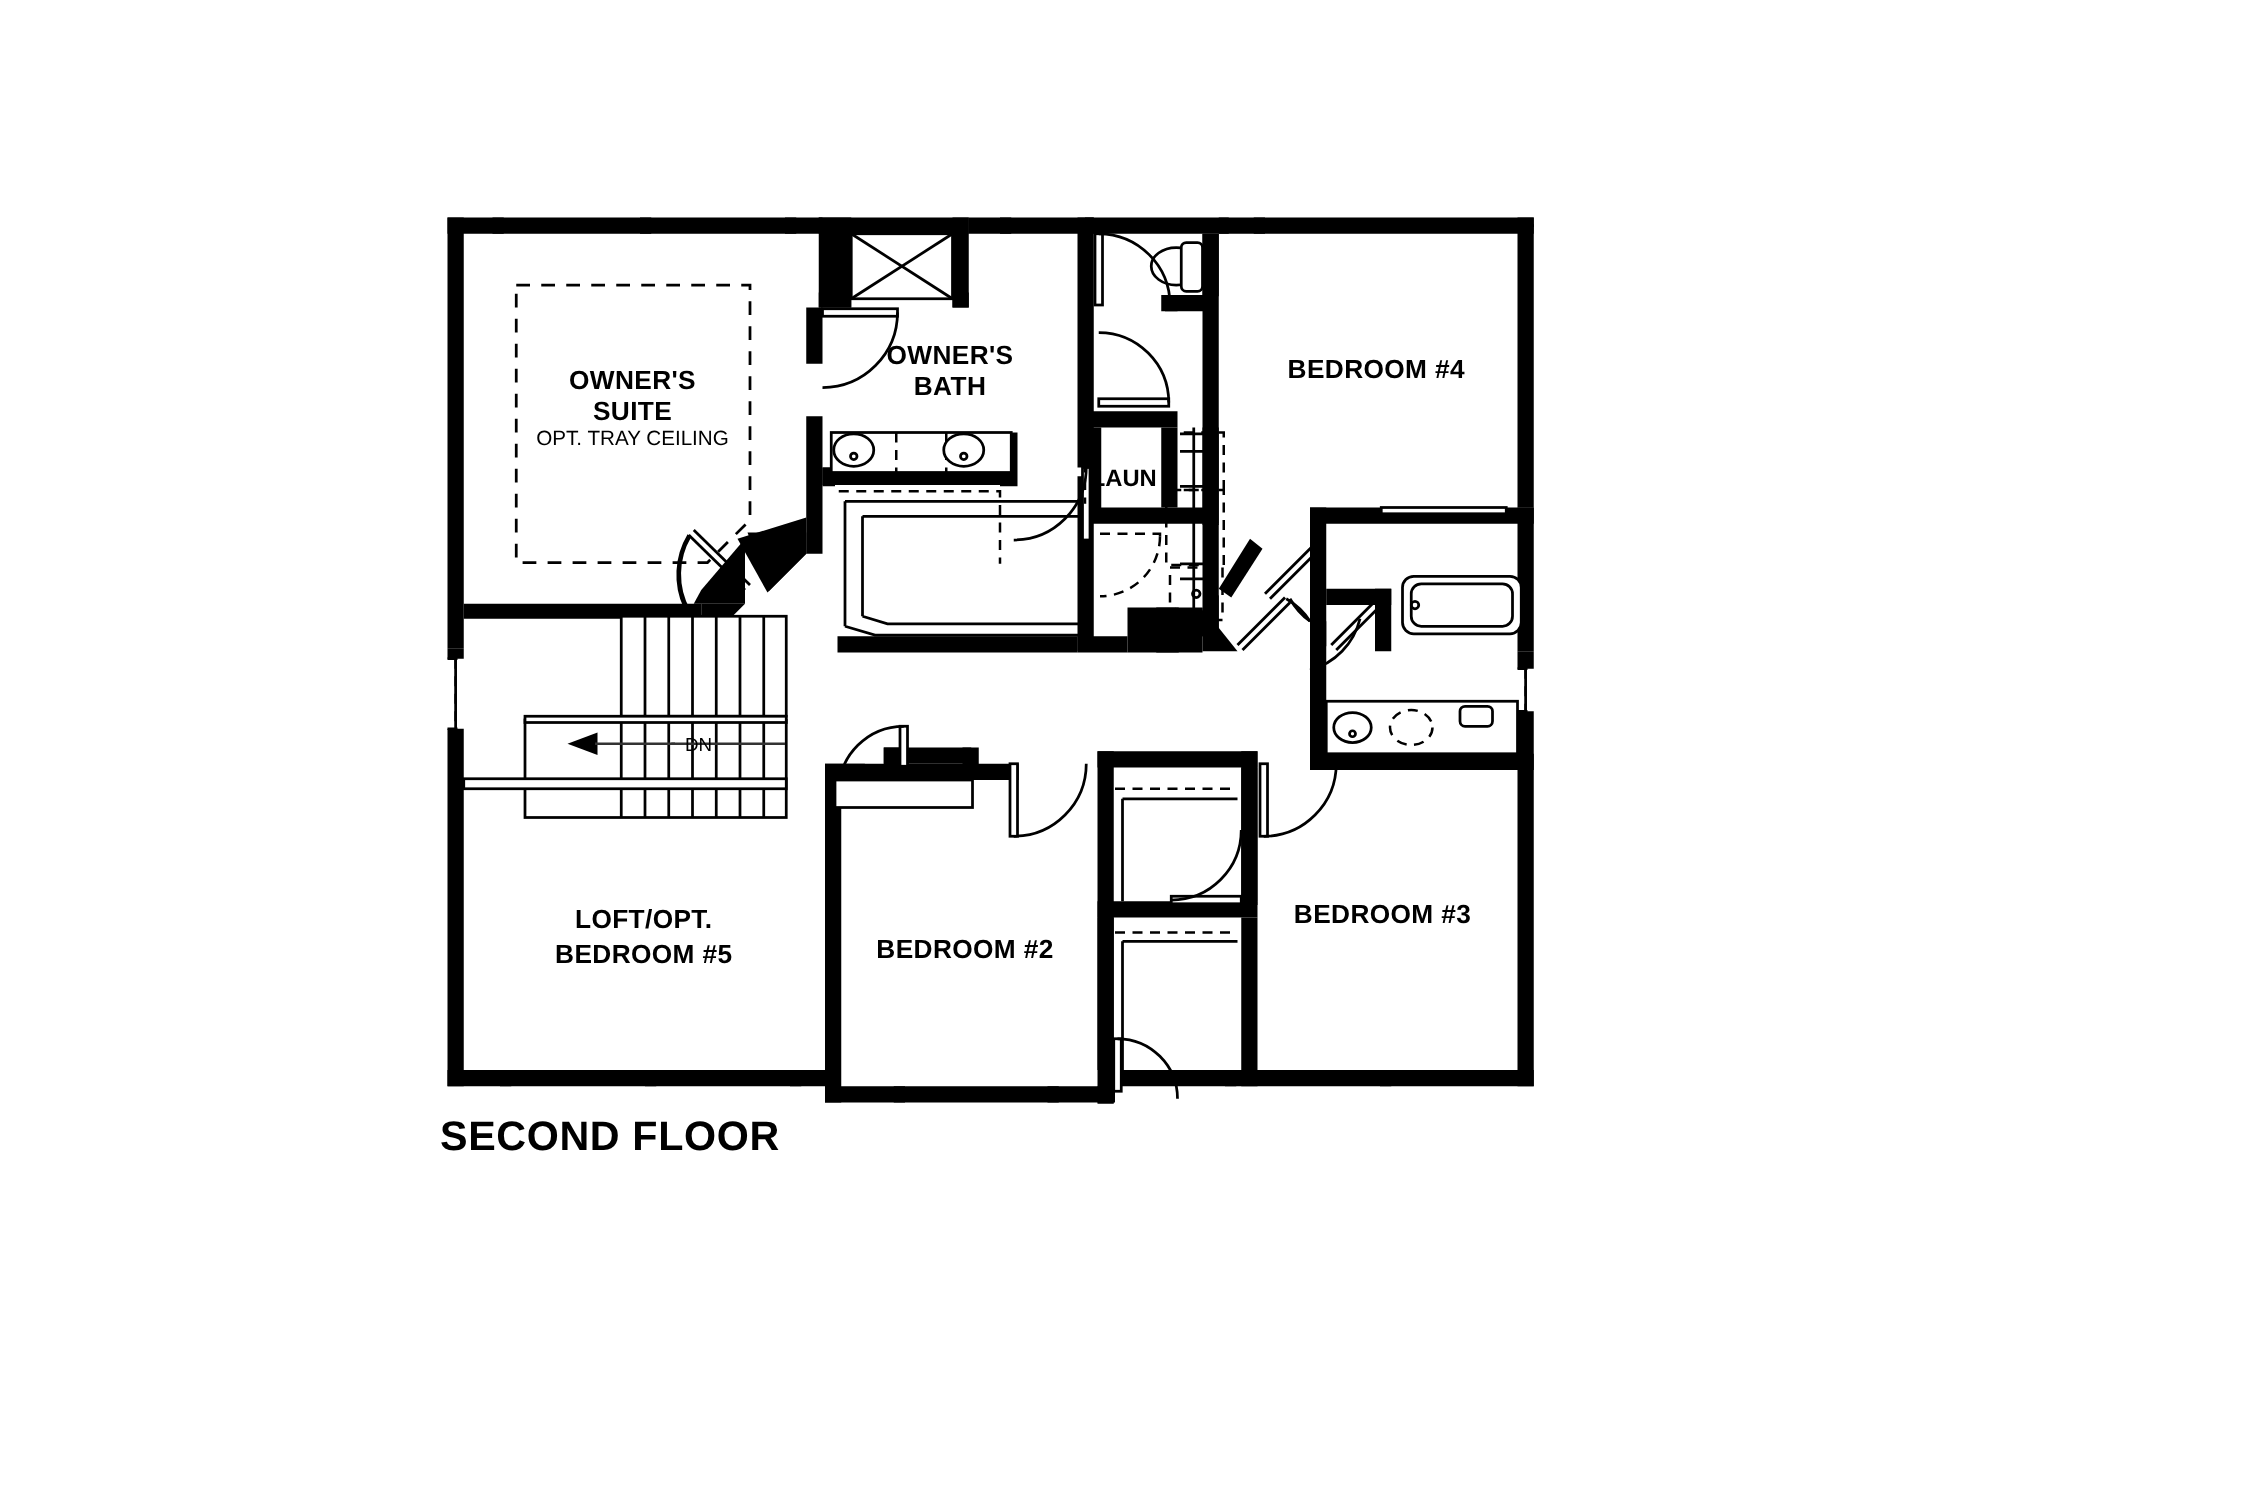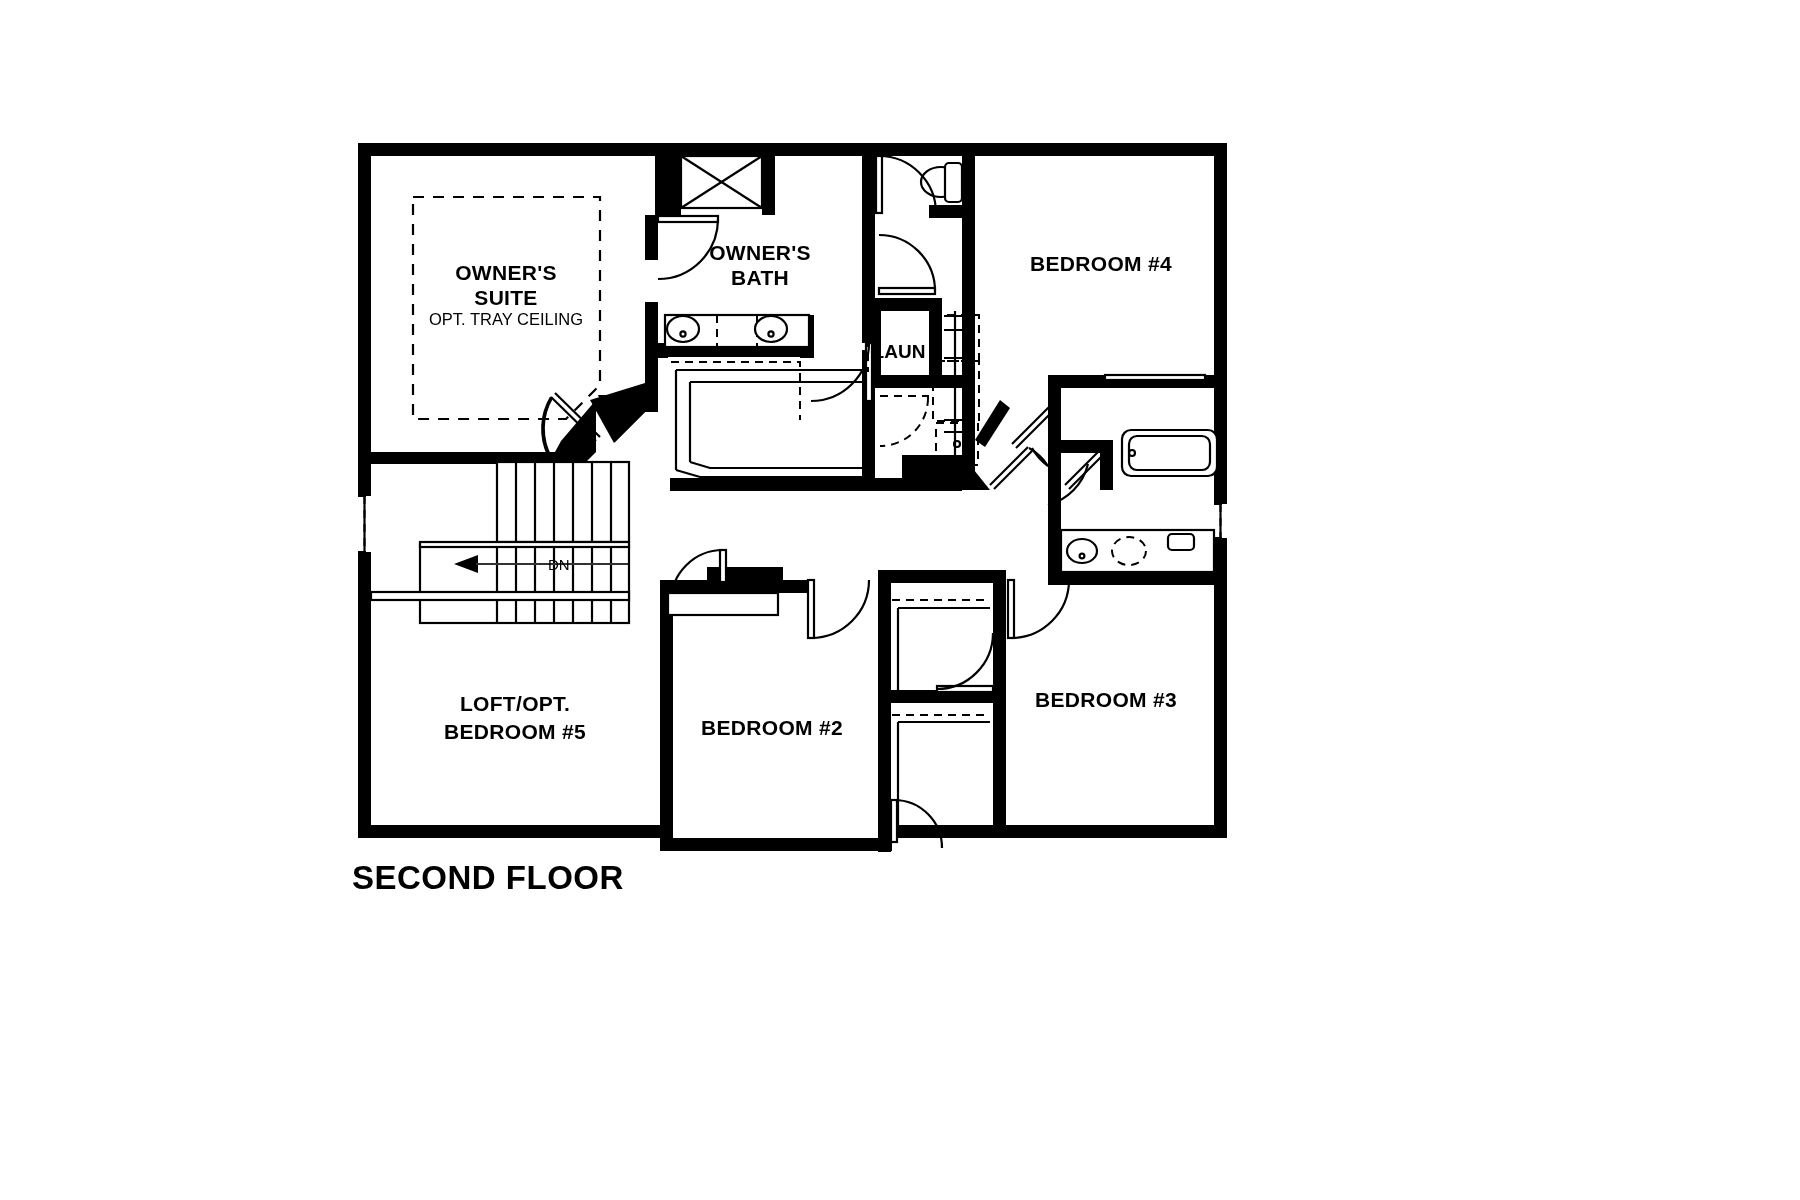--- a/index.html
+++ b/index.html
@@ -11,20 +11,21 @@
     width: 1800px;
     height: 1200px;
     font-family: "Liberation Sans", sans-serif;
     overflow: hidden;
   }
   #plan-wrap {
     position: relative;
     width: 1800px;
     height: 879px;
     background: #ffffff;
+    margin-top: 31px;
   }
   svg.floorplan {
     display: block;
     width: 1800px;
     height: 1200px;
   }
   .wall { fill: #000000; stroke: none; }
   .thin { fill: none; stroke: #000000; stroke-width: 2.2; }
   .thin-fill { fill: #ffffff; stroke: #000000; stroke-width: 2.2; }
   .dash { fill: none; stroke: #000000; stroke-width: 2.2; stroke-dasharray: 11 9; }

